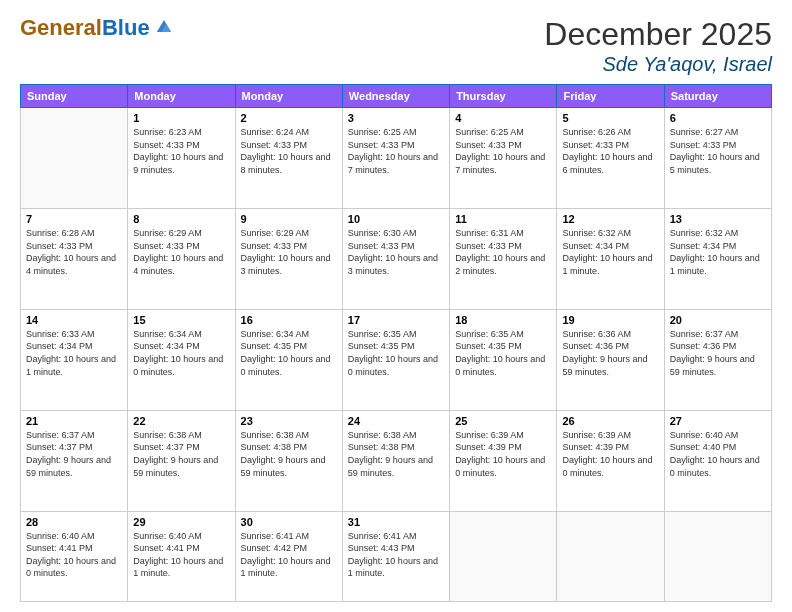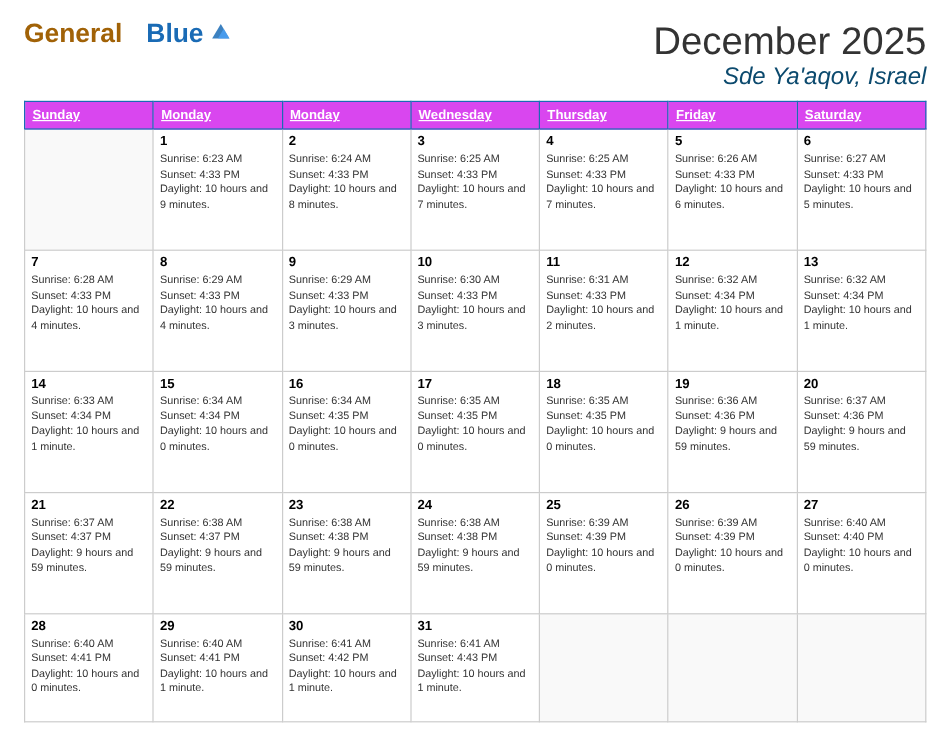--- a/index.html
+++ b/index.html
@@ -26,21 +26,21 @@
     .logo {
       display: flex;
       align-items: center;
     }
     .logo-text {
       font-size: 22px;
       font-weight: bold;
       line-height: 1;
     }
     .logo-general { color: #a16207; }
-    .logo-blue { color: #1a6bb5; padding-left: 20px; }
+    .logo-blue { color: #1a6bb5; }
     .logo-icon {
       width: 24px;
       height: 24px;
       margin-left: 2px;
     }
     .title-block {
       text-align: right;
       margin-left: 32px;
     }
     .month-title {
@@ -53,28 +53,27 @@
       color: #0c4a6e;
       font-style: italic;
     }
     .calendar {
       width: 100%;
       border-collapse: collapse;
       flex: 1;
       font-size: 9.5px;
     }
     .calendar th {
-      background: #d946ef;
+      background: #8b5cf6;
       color: #fff;
       text-align: left;
       padding: 5px 6px;
       font-size: 11px;
       font-weight: bold;
       border: 1px solid #1a6bb5;
-      text-decoration: underline;
     }
     .calendar td {
       border: 1px solid #ccc;
       vertical-align: top;
       padding: 4px 5px;
       width: calc(100% / 7);
       height: 82px;
     }
     .day-num {
       font-weight: bold;

